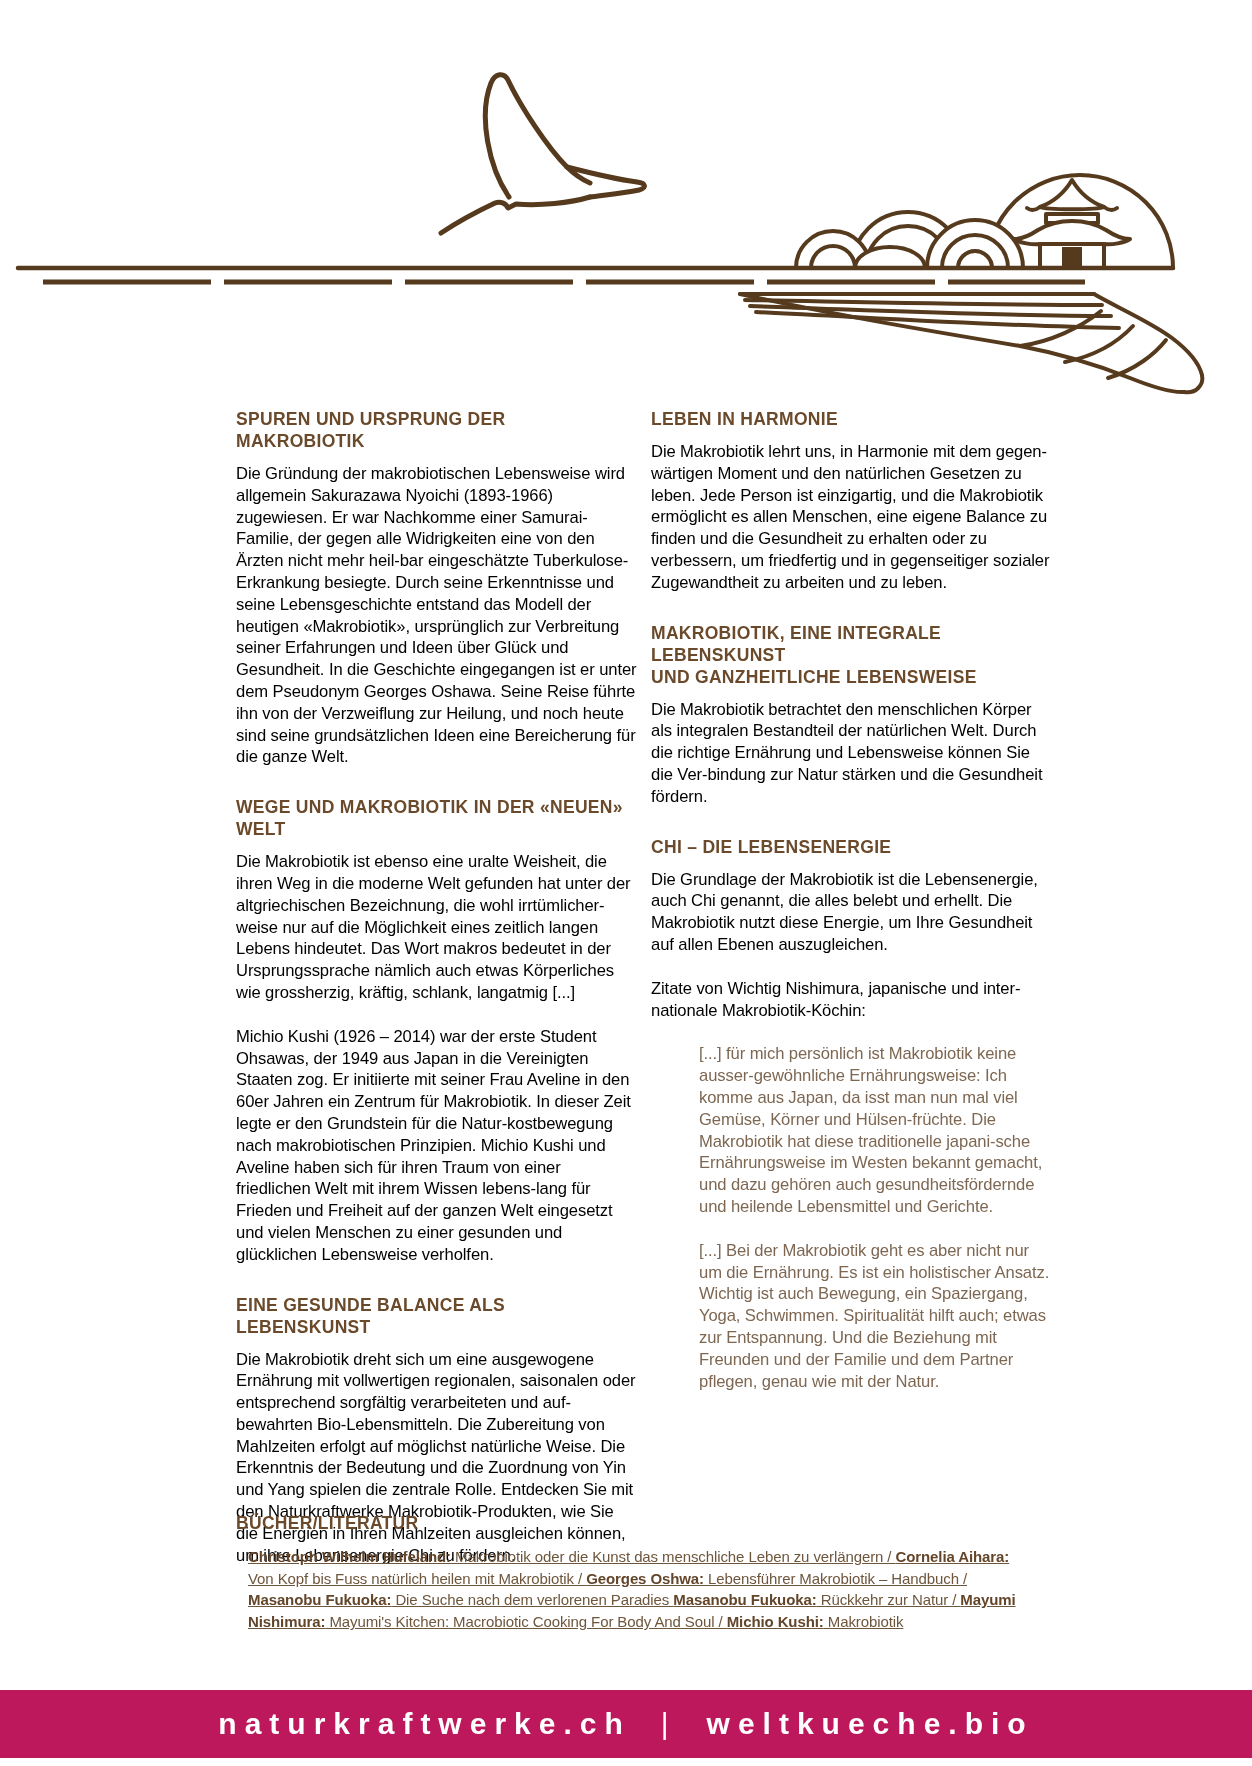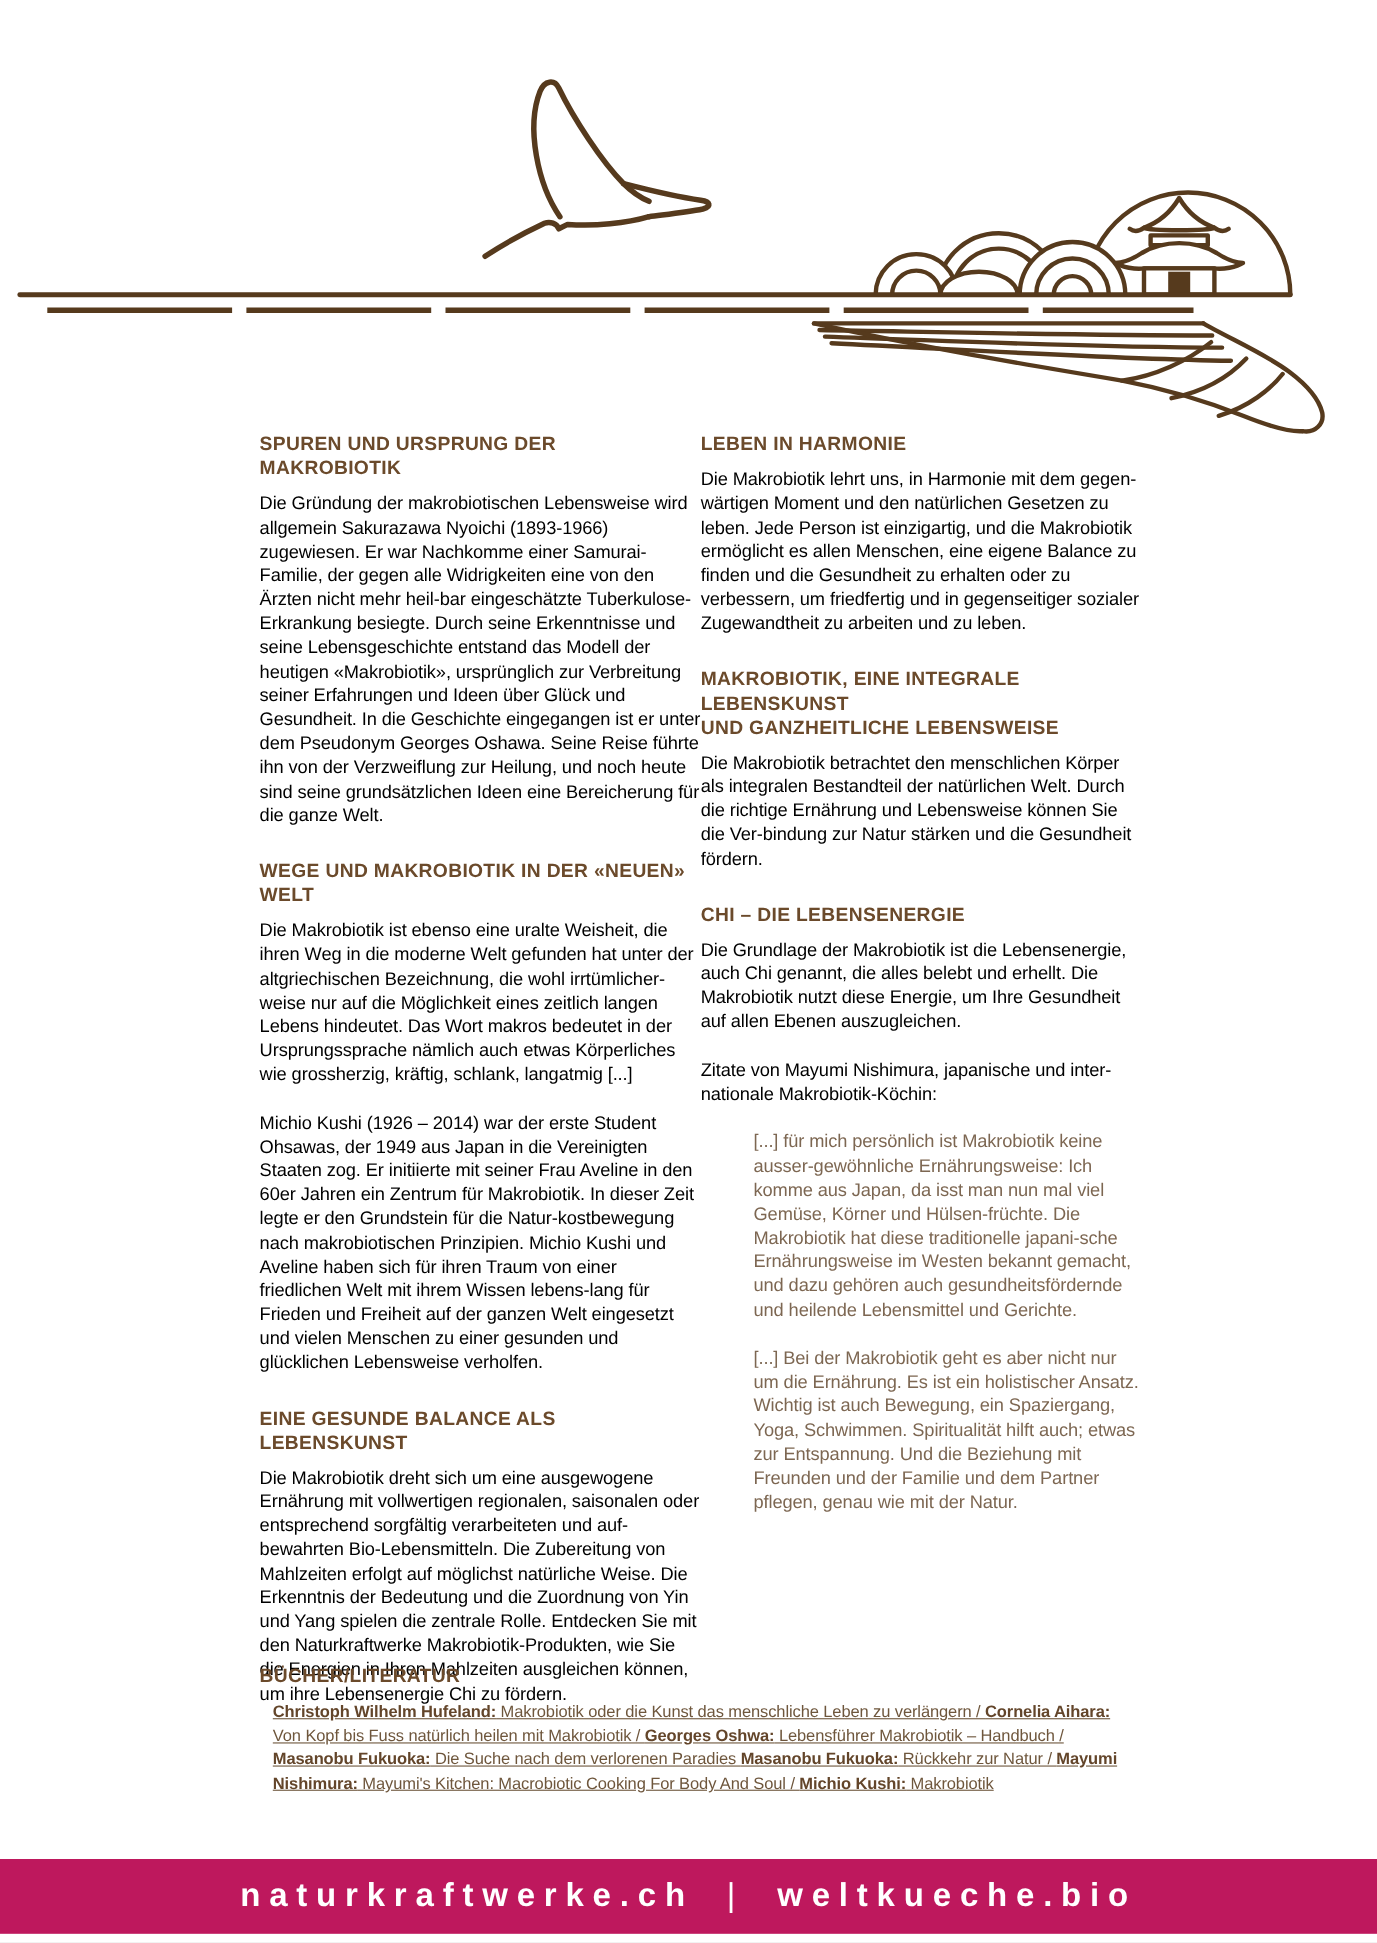--- a/index.html
+++ b/index.html
@@ -7,22 +7,22 @@
     position:relative;
     width:1252px;height:1766px;
     margin:0 auto;
     background:#ffffff;
     overflow:hidden;
     font-family:"Liberation Sans", sans-serif;
     -webkit-font-smoothing:antialiased;
   }
   .illustration{position:absolute;top:0;left:0;}
   .columns{
-    position:absolute;left:236px;top:392px;width:816px;
-    display:flex;
+    position:absolute;left:236px;top:408px;width:816px;
+    display:flex;gap:14px;
   }
   .col{width:401px;}
   .col > :first-child{margin-top:0;}
   .heading{
     font-size:17.5px;line-height:22px;font-weight:bold;
     color:#6b4a2b;letter-spacing:0.3px;
     margin:28px 0 11px 0;
     white-space:pre-line;
   }
   .paragraph,.quote{
@@ -114,21 +114,21 @@
         <p class="paragraph">Die Makrobiotik dreht sich um eine ausgewogene Ernährung mit vollwertigen regionalen, saisonalen oder entsprechend sorgfältig verarbeiteten und auf-bewahrten Bio-Lebensmitteln. Die Zubereitung von Mahlzeiten erfolgt auf möglichst natürliche Weise. Die Erkenntnis der Bedeutung und die Zuordnung von Yin und Yang spielen die zentrale Rolle. Entdecken Sie mit den Naturkraftwerke Makrobiotik-Produkten, wie Sie die Energien in Ihren Mahlzeiten ausgleichen können, um ihre Lebensenergie Chi zu fördern.</p>
       </section>
     <section class="col">
         <h2 class="heading">LEBEN IN HARMONIE</h2>
         <p class="paragraph">Die Makrobiotik lehrt uns, in Harmonie mit dem gegen-wärtigen Moment und den natürlichen Gesetzen zu leben. Jede Person ist einzigartig, und die Makrobiotik ermöglicht es allen Menschen, eine eigene Balance zu finden und die Gesundheit zu erhalten oder zu verbessern, um friedfertig und in gegenseitiger sozialer Zugewandtheit zu arbeiten und zu leben.</p>
         <h2 class="heading">MAKROBIOTIK, EINE INTEGRALE LEBENSKUNST
 UND GANZHEITLICHE LEBENSWEISE</h2>
         <p class="paragraph">Die Makrobiotik betrachtet den menschlichen Körper als integralen Bestandteil der natürlichen Welt. Durch die richtige Ernährung und Lebensweise können Sie die Ver-bindung zur Natur stärken und die Gesundheit fördern.</p>
         <h2 class="heading">CHI – DIE LEBENSENERGIE</h2>
         <p class="paragraph">Die Grundlage der Makrobiotik ist die Lebensenergie, auch Chi genannt, die alles belebt und erhellt. Die Makrobiotik nutzt diese Energie, um Ihre Gesundheit auf allen Ebenen auszugleichen.</p>
-        <p class="paragraph">Zitate von Mayumi Nishimura, japanische und inter-nationale Makrobiotik-Köchin:</p>
+        <p class="paragraph">Zitate von Wichtig Nishimura, japanische und inter-nationale Makrobiotik-Köchin:</p>
         <p class="quote">[...] für mich persönlich ist Makrobiotik keine ausser-gewöhnliche Ernährungsweise: Ich komme aus Japan, da isst man nun mal viel Gemüse, Körner und Hülsen-früchte. Die Makrobiotik hat diese traditionelle japani-sche Ernährungsweise im Westen bekannt gemacht, und dazu gehören auch gesundheitsfördernde und heilende Lebensmittel und Gerichte.</p>
         <p class="quote">[...] Bei der Makrobiotik geht es aber nicht nur um die Ernährung. Es ist ein holistischer Ansatz. Wichtig ist auch Bewegung, ein Spaziergang, Yoga, Schwimmen. Spiritualität hilft auch; etwas zur Entspannung. Und die Beziehung mit Freunden und der Familie und dem Partner pflegen, genau wie mit der Natur.</p>
       </section>
   </main>
 
   <section class="literature">
     <h3>BÜCHER/LITERATUR</h3>
     <p class="lit-text"><strong>Christoph Wilhelm Hufeland:</strong> Makrobiotik oder die Kunst das menschliche Leben zu verlängern / <strong>Cornelia Aihara:</strong> Von Kopf bis Fuss natürlich heilen mit Makrobiotik / <strong>Georges Oshwa:</strong> Lebensführer Makrobiotik – Handbuch / <strong>Masanobu Fukuoka:</strong> Die Suche nach dem verlorenen Paradies <strong>Masanobu Fukuoka:</strong> Rückkehr zur Natur / <strong>Mayumi Nishimura:</strong> Mayumi's Kitchen: Macrobiotic Cooking For Body And Soul / <strong>Michio Kushi:</strong> Makrobiotik</p>
   </section>
 

